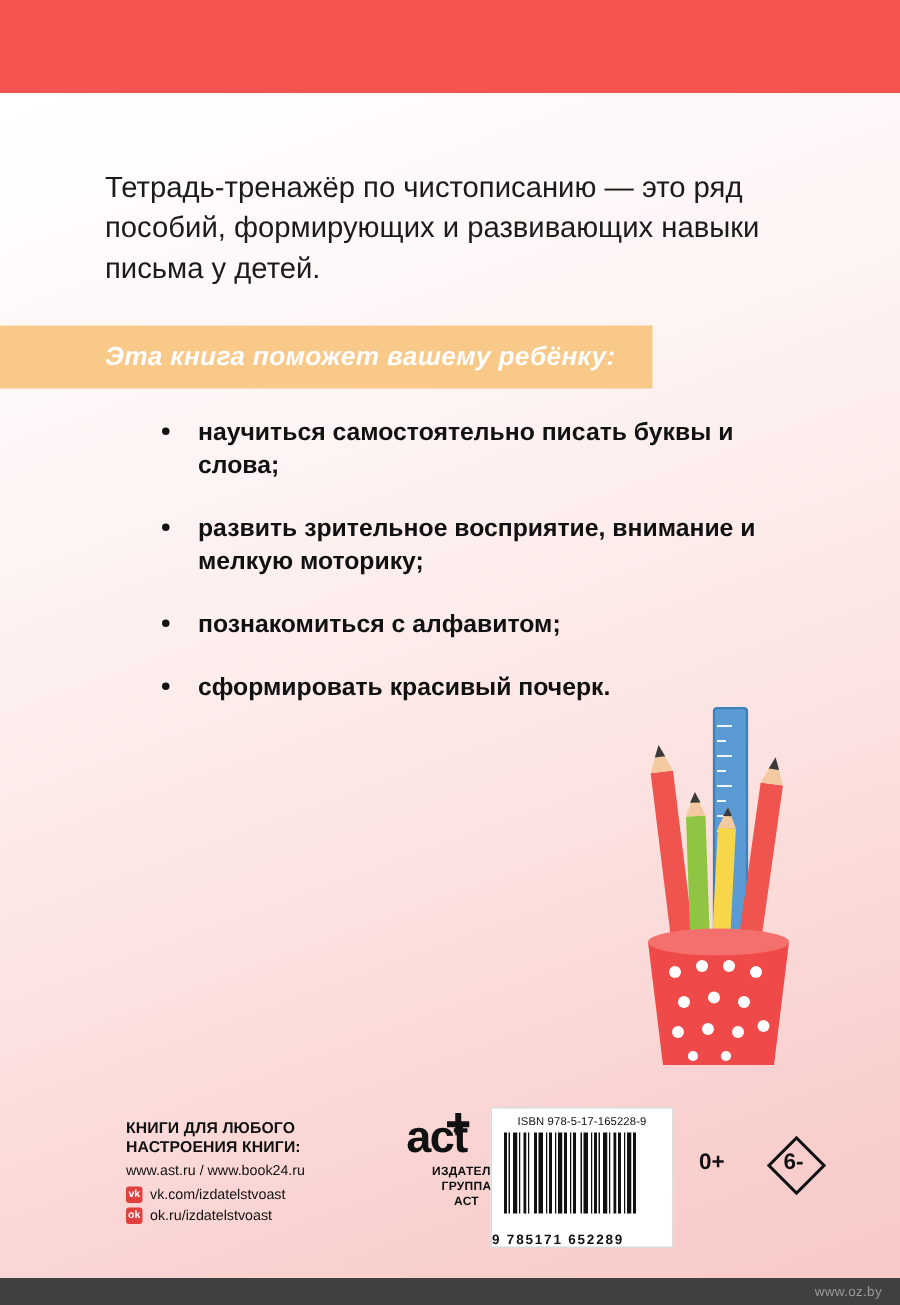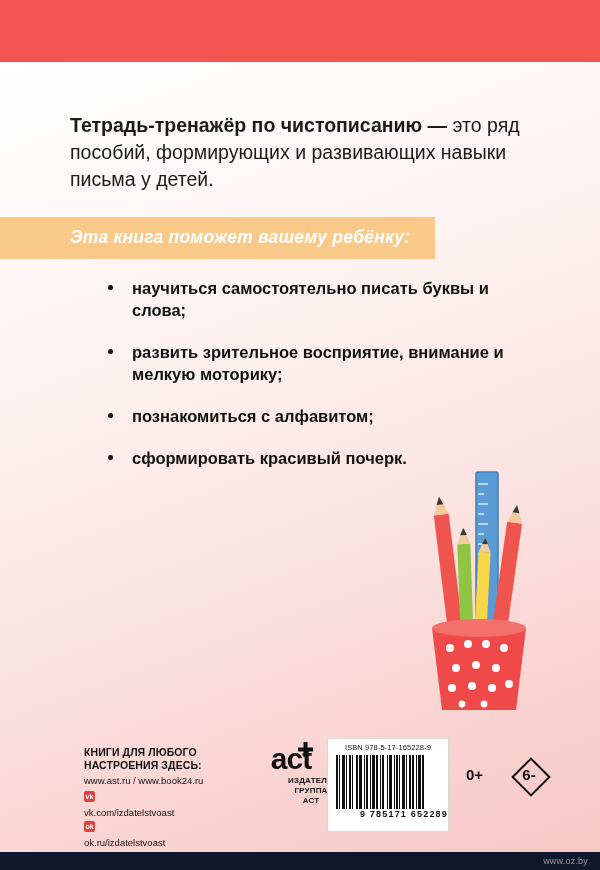--- a/index.html
+++ b/index.html
@@ -38,21 +38,21 @@
     height: 790px;
     background: linear-gradient(160deg, #ffffff 0%, #fdf2f1 35%, #fbe2e0 62%, #f9d3d1 82%, #f7c9c7 100%);
   }
   
   .bottom-strip {
     position: absolute;
     left: 0;
     bottom: 0;
     width: 600px;
     height: 18px;
-    background: #0f172a;
+    background: #404040;
   }
   .oz-mark {
     position: absolute;
     right: 12px;
     bottom: 4px;
     font-size: 9px;
     color: #9a9a9a;
     letter-spacing: 0.2px;
   }
 
@@ -60,21 +60,21 @@
   .intro {
     position: absolute;
     left: 70px;
     top: 30px;
     width: 480px;
     font-size: 19.5px;
     line-height: 27px;
     color: #1b1b1b;
   }
   .intro .lead {
-    font-weight: bold;
+    font-weight: normal;
   }
 
   
   .banner {
     position: absolute;
     left: 0;
     top: 155px;
     width: 435px;
     height: 42px;
     background: #f9c98a;
@@ -154,21 +154,20 @@
   .pub-site {
     margin-top: 3px;
     font-size: 9.5px;
     color: #111111;
   }
   .social-row {
     margin-top: 5px;
     display: flex;
     align-items: flex-start;
     gap: 5px;
-    flex-direction: column;
   }
   .social-row + .social-row { margin-top: 3px; }
   .soc-icon {
     width: 11px;
     height: 11px;
     border-radius: 2px;
     background: #e0413f;
     display: inline-block;
     position: relative;
     flex: 0 0 auto;
@@ -248,26 +247,26 @@
     display: flex;
     align-items: stretch;
     gap: 0px;
   }
   .bars i {
     display: block;
     background: #111111;
     height: 100%;
   }
   .isbn-digits {
-    text-align: right;
+    text-align: left;
     font-size: 9px;
     font-weight: bold;
     color: #111111;
     letter-spacing: 1.2px;
-    margin-top: 0;
+    margin-top: 12px;
   }
 
   
   .age-mark {
     position: absolute;
     top: 28px;
     font-size: 15px;
     font-weight: bold;
     color: #111111;
   }
@@ -379,21 +378,21 @@
             <circle cx="94" cy="252" r="3.4"></circle>
         </g>
       </g>
     </svg>
 
     <div class="footer">
 
       <div class="publisher-block">
         <div class="pub-title">
           <div>КНИГИ ДЛЯ ЛЮБОГО</div>
-          <div>НАСТРОЕНИЯ ЗДЕСЬ:</div>
+          <div>НАСТРОЕНИЯ КНИГИ:</div>
         </div>
         <div class="pub-site">www.ast.ru / www.book24.ru</div>
         <div class="social-row">
           <span class="soc-icon vk">
               <span>vk</span>
             </span>
           <span class="soc-label">vk.com/izdatelstvoast</span>
         </div>
         <div class="social-row">
           <span class="soc-icon ok">

